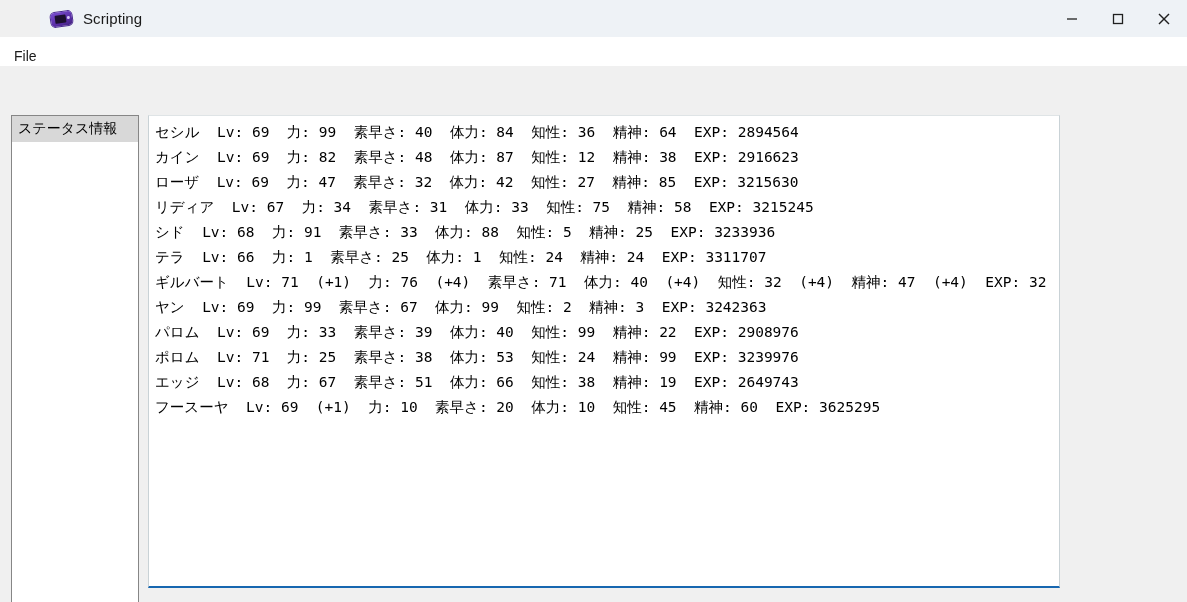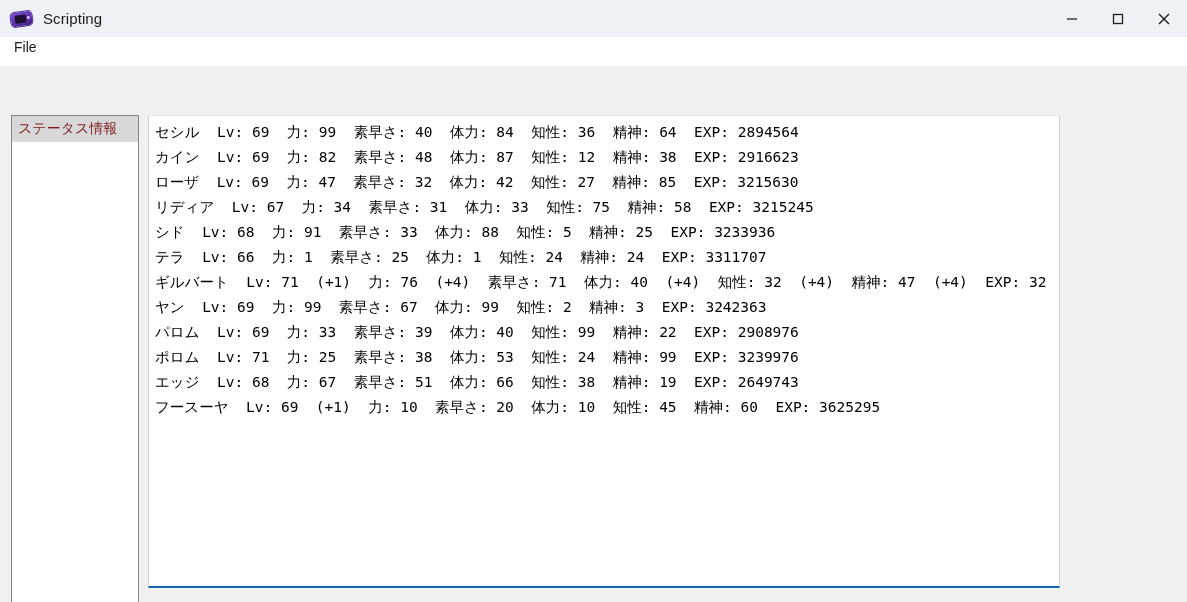--- a/index.html
+++ b/index.html
@@ -15,20 +15,21 @@
     -webkit-font-smoothing: antialiased;
   }
 
   
   .titlebar {
     height: 37px;
     background: #eef2f6;
     display: flex;
     align-items: center;
     position: relative;
+    margin-left: 40px;
   }
   .title-left {
     display: flex;
     align-items: center;
     padding-left: 11px;
     gap: 11px;
   }
   .app-icon {
     width: 21px;
     height: 14px;
@@ -73,21 +74,21 @@
     justify-content: center;
     color: #202020;
   }
   .win-btn svg { display: block; }
 
   
   .menubar {
     height: 29px;
     background: #ffffff;
     display: flex;
-    align-items: flex-start;
+    align-items: flex-end;
     padding-left: 9px;
   }
   .menu-item {
     font-size: 14px;
     color: #1a1a1a;
     padding: 2px 5px;
   }
 
   
   .content {
@@ -102,21 +103,21 @@
     top: 49px;
     width: 128px;
     height: 521px;
     background: #ffffff;
     border: 1px solid #868686;
     box-sizing: border-box;
     overflow: hidden;
   }
   .side-item {
     font-size: 14px;
-    color: #7f1d1d;
+    color: #000000;
     padding: 3px 6px 4px 6px;
     line-height: 19px;
     white-space: nowrap;
   }
   .side-item.selected {
     background: #d8d8d8;
   }
 
   .output-panel {
     position: absolute;

